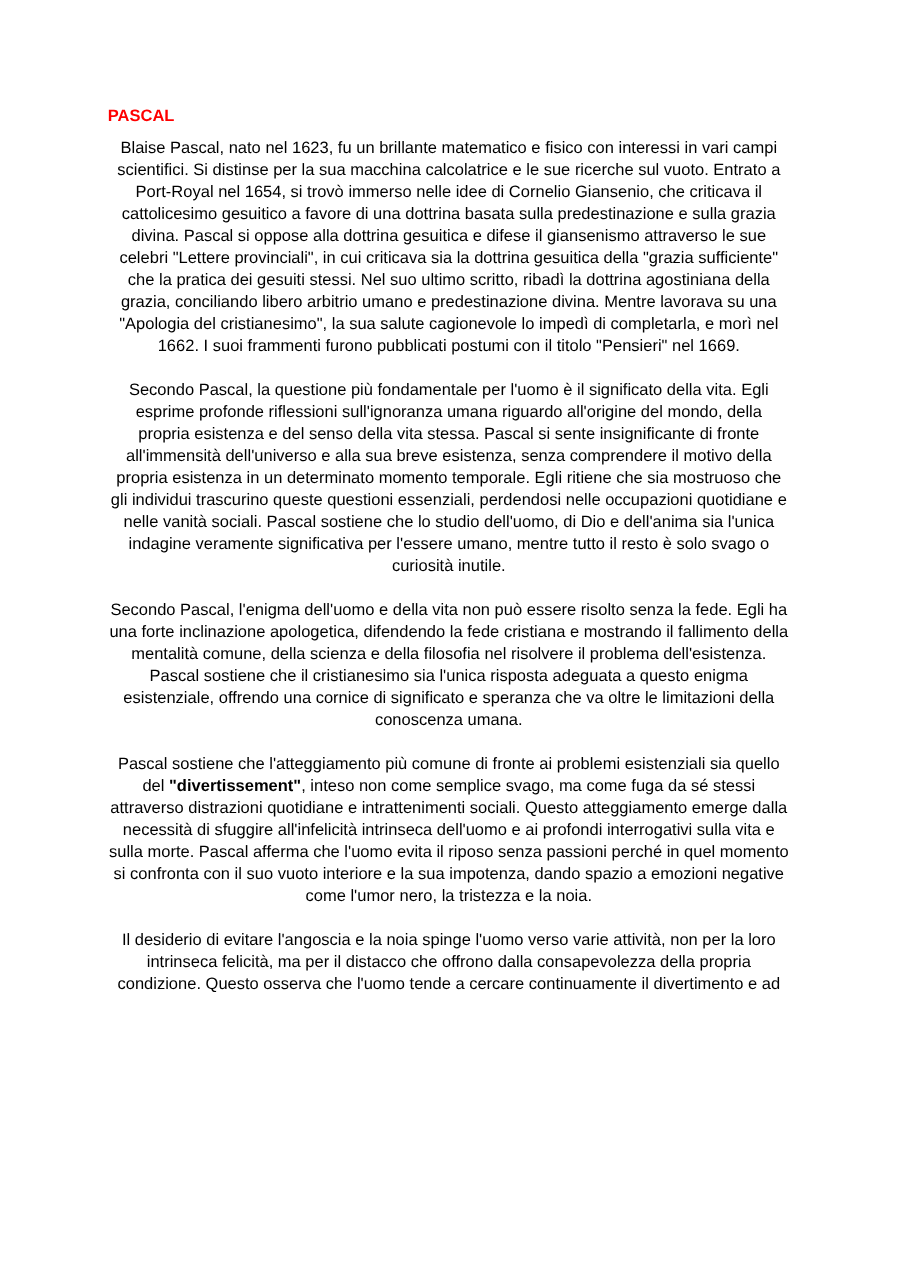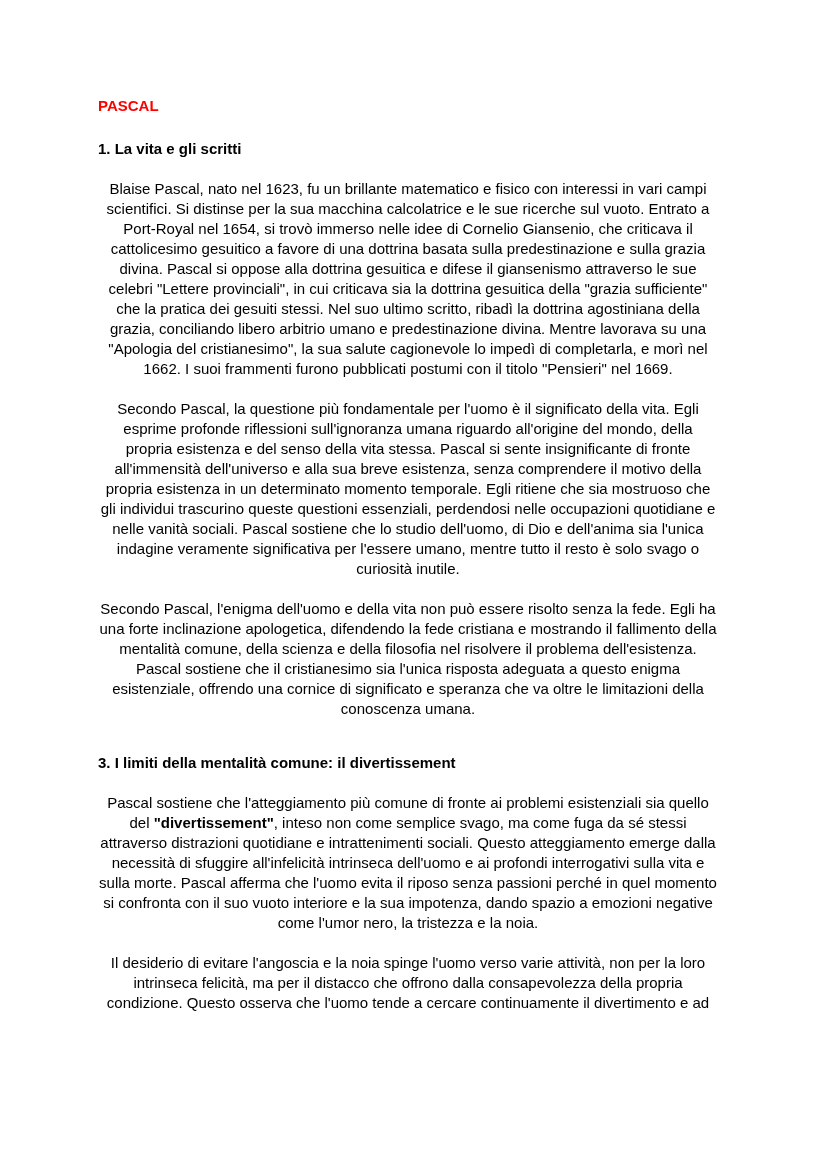--- a/index.html
+++ b/index.html
@@ -43,21 +43,19 @@
   .bold {
     font-weight: bold;
   }
 </style>
 </head>
 <body>
 
 <div class="page" style="color: rgb(0, 0, 0); background: rgb(255, 255, 255);">
   <h1 class="doc-title" style="color: rgb(255, 0, 0);">PASCAL</h1>
   <div>
-      <h2 class="section-heading" style="font-size: inherit;">1. La vita e gli scritti</h2>
       <p class="paragraph"><span class="">Blaise Pascal, nato nel 1623, fu un brillante matematico e fisico con interessi in vari campi scientifici. Si distinse per la sua macchina calcolatrice e le sue ricerche sul vuoto. Entrato a Port-Royal nel 1654, si trovò immerso nelle idee di Cornelio Giansenio, che criticava il cattolicesimo gesuitico a favore di una dottrina basata sulla predestinazione e sulla grazia divina. Pascal si oppose alla dottrina gesuitica e difese il giansenismo attraverso le sue celebri "Lettere provinciali", in cui criticava sia la dottrina gesuitica della "grazia sufficiente" che la pratica dei gesuiti stessi. Nel suo ultimo scritto, ribadì la dottrina agostiniana della grazia, conciliando libero arbitrio umano e predestinazione divina. Mentre lavorava su una "Apologia del cristianesimo", la sua salute cagionevole lo impedì di completarla, e morì nel 1662. I suoi frammenti furono pubblicati postumi con il titolo "Pensieri" nel 1669.</span></p>
       <p class="paragraph"><span class="">Secondo Pascal, la questione più fondamentale per l'uomo è il significato della vita. Egli esprime profonde riflessioni sull'ignoranza umana riguardo all'origine del mondo, della propria esistenza e del senso della vita stessa. Pascal si sente insignificante di fronte all'immensità dell'universo e alla sua breve esistenza, senza comprendere il motivo della propria esistenza in un determinato momento temporale. Egli ritiene che sia mostruoso che gli individui trascurino queste questioni essenziali, perdendosi nelle occupazioni quotidiane e nelle vanità sociali. Pascal sostiene che lo studio dell'uomo, di Dio e dell'anima sia l'unica indagine veramente significativa per l'essere umano, mentre tutto il resto è solo svago o curiosità inutile.</span></p>
       <p class="paragraph"><span class="">Secondo Pascal, l'enigma dell'uomo e della vita non può essere risolto senza la fede. Egli ha una forte inclinazione apologetica, difendendo la fede cristiana e mostrando il fallimento della mentalità comune, della scienza e della filosofia nel risolvere il problema dell'esistenza. Pascal sostiene che il cristianesimo sia l'unica risposta adeguata a questo enigma esistenziale, offrendo una cornice di significato e speranza che va oltre le limitazioni della conoscenza umana.</span></p>
-      <h2 class="section-heading" style="font-size: inherit;">3. I limiti della mentalità comune: il divertissement</h2>
       <p class="paragraph"><span class="">Pascal sostiene che l'atteggiamento più comune di fronte ai problemi esistenziali sia quello del </span><span class="bold">"divertissement"</span><span class="">, inteso non come semplice svago, ma come fuga da sé stessi attraverso distrazioni quotidiane e intrattenimenti sociali. Questo atteggiamento emerge dalla necessità di sfuggire all'infelicità intrinseca dell'uomo e ai profondi interrogativi sulla vita e sulla morte. Pascal afferma che l'uomo evita il riposo senza passioni perché in quel momento si confronta con il suo vuoto interiore e la sua impotenza, dando spazio a emozioni negative come l'umor nero, la tristezza e la noia.</span></p>
       <p class="paragraph"><span class="">Il desiderio di evitare l'angoscia e la noia spinge l'uomo verso varie attività, non per la loro intrinseca felicità, ma per il distacco che offrono dalla consapevolezza della propria condizione. Questo osserva che l'uomo tende a cercare continuamente il divertimento e ad</span></p>
     </div>
 </div>
 
 </body></html>

